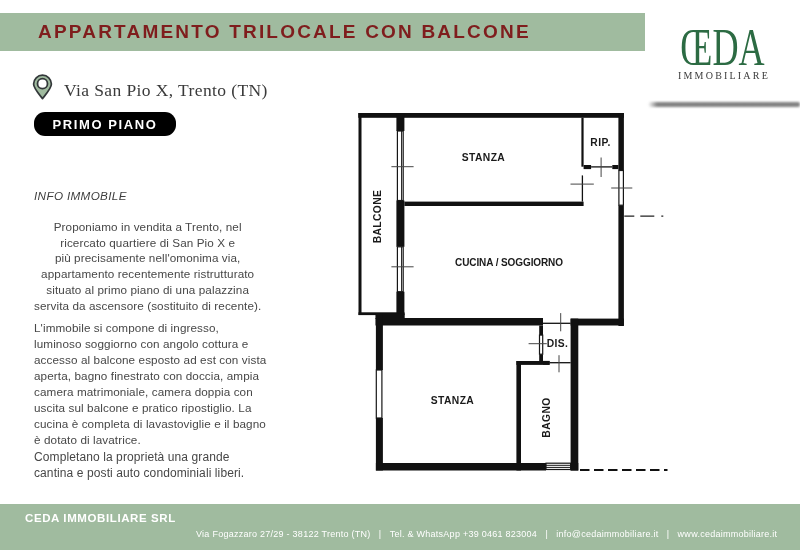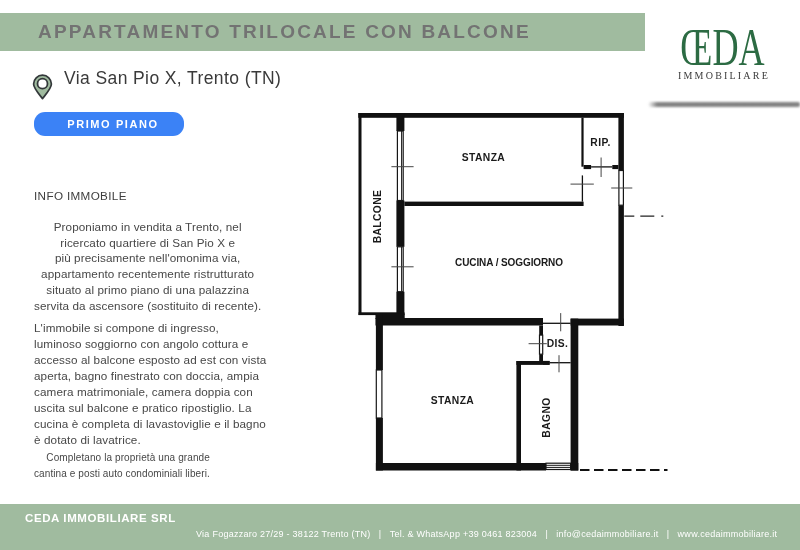--- a/index.html
+++ b/index.html
@@ -6,67 +6,67 @@
   body{width:800px;height:550px;position:relative;background:#fff;overflow:hidden;
        font-family:"Liberation Sans", sans-serif;}
   .abs{position:absolute;}
 </style>
 </head>
 <body>
 
 <div class="abs" style="left:0;top:13px;width:800px;height:37.5px;background:#a0bb9f;"></div>
 
 <div class="abs" style="left:38px;top:13px;width:620px;height:37.5px;display:flex;align-items:center;
-     color:#737373;font-size:19px;font-weight:bold;letter-spacing:2.2px;">APPARTAMENTO TRILOCALE CON BALCONE</div>
+     color:#7f1d1d;font-size:19px;font-weight:bold;letter-spacing:2.2px;">APPARTAMENTO TRILOCALE CON BALCONE</div>
 
 <div class="abs" style="left:644.5px;top:0;width:156px;height:103px;background:#fff;"></div>
 
 <div class="abs" style="left:648px;top:102px;width:152px;height:5px;border-radius:2px;
      background:linear-gradient(to right, rgba(110,110,110,0) 0%, rgba(110,110,110,0.85) 6%, rgba(110,110,110,0.85) 100%);
      filter:blur(1.3px);"></div>
 
 <svg class="abs" style="left:645px;top:0;" width="155" height="103" viewBox="0 0 155 103">
   <g transform="translate(77.5,64.9) scale(0.695,1)">
     <text x="0" y="0" text-anchor="middle" fill="#2c6b43" font-family="'Liberation Serif',serif" font-size="52px">ŒDA</text>
   </g>
   <text x="79" y="78.6" text-anchor="middle" fill="#3c3c3c" font-family="'Liberation Serif',serif" font-size="10px" letter-spacing="2.2">IMMOBILIARE</text>
 </svg>
 
 <svg class="abs" style="left:32px;top:74px;" width="21" height="26" viewBox="0 0 21 26">
   <path d="M10.5 24.6 C 6.2 19.2 1.6 14.2 1.6 10.1 A 8.9 8.9 0 1 1 19.4 10.1 C 19.4 14.2 14.8 19.2 10.5 24.6 Z" fill="#a0bb9f" stroke="#33383a" stroke-width="1.7" stroke-linejoin="round"></path>
   <circle cx="10.5" cy="9.7" r="5" fill="#fff" stroke="#33383a" stroke-width="1.8"></circle>
 </svg>
 
-<div class="abs" style="left:64px;top:68px;font-size:17.5px;color:#3a3a3a;letter-spacing:0.4px;">Via San Pio X, Trento (TN)</div>
+<div class="abs" style="left:64px;top:80px;font-size:17.5px;color:#3a3a3a;letter-spacing:0.4px;font-family:Liberation Serif, serif;">Via San Pio X, Trento (TN)</div>
 
-<div class="abs" style="left:34px;top:112px;width:142px;height:24px;background:#3b82f6;border-radius:11px;
+<div class="abs" style="left:34px;top:112px;width:142px;height:24px;background:#000000;border-radius:11px;
      display:flex;align-items:center;justify-content:center;color:#fff;font-weight:bold;
-     font-size:11px;letter-spacing:1.6px;padding-left:8px;">PRIMO PIANO</div>
+     font-size:13px;letter-spacing:1.6px;">PRIMO PIANO</div>
 
-<div class="abs" style="left:34px;top:189px;font-size:11.7px;color:#3e3e3e;letter-spacing:0.35px;">INFO IMMOBILE</div>
+<div class="abs" style="left:34px;top:189px;font-size:11.7px;color:#3e3e3e;letter-spacing:0.35px;font-style:italic;">INFO IMMOBILE</div>
 
 <div class="abs" style="left:34px;top:219px;font-size:11.7px;line-height:15.7px;color:#474747;letter-spacing:0.1px;text-align:center;">
 Proponiamo in vendita a Trento, nel<br>
 ricercato quartiere di San Pio X e<br>
 più precisamente nell'omonima via,<br>
 appartamento recentemente ristrutturato<br>
 situato al primo piano di una palazzina<br>
 servita da ascensore (sostituito di recente).</div>
 
 <div class="abs" style="left:34px;top:320px;font-size:11.7px;line-height:16px;color:#474747;letter-spacing:0.1px;">
 L'immobile si compone di ingresso,<br>
 luminoso soggiorno con angolo cottura e<br>
 accesso al balcone esposto ad est con vista<br>
 aperta, bagno finestrato con doccia, ampia<br>
 camera matrimoniale, camera doppia con<br>
 uscita sul balcone e pratico ripostiglio. La<br>
 cucina è completa di lavastoviglie e il bagno<br>
 è dotato di lavatrice.</div>
 
-<div class="abs" style="left:34px;top:450px;font-size:10px;line-height:15.7px;color:#474747;letter-spacing:0.1px;text-align:right;">
+<div class="abs" style="left:34px;top:450px;font-size:12px;line-height:15.7px;color:#474747;letter-spacing:0.1px;">
 Completano la proprietà una grande<br>
 cantina e posti auto condominiali liberi.</div>
 
 <svg class="abs" style="left:0;top:0;" width="800" height="550" viewBox="0 0 800 550">
   <g fill="#111111" stroke="none">
 
     <rect x="358.3" y="113" width="265.6" height="4.8"></rect>
 
     <rect x="358.5" y="113" width="3" height="202"></rect>
 

